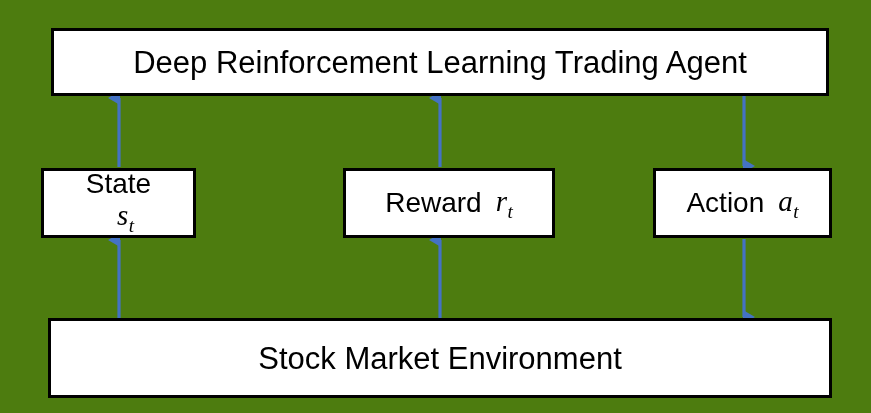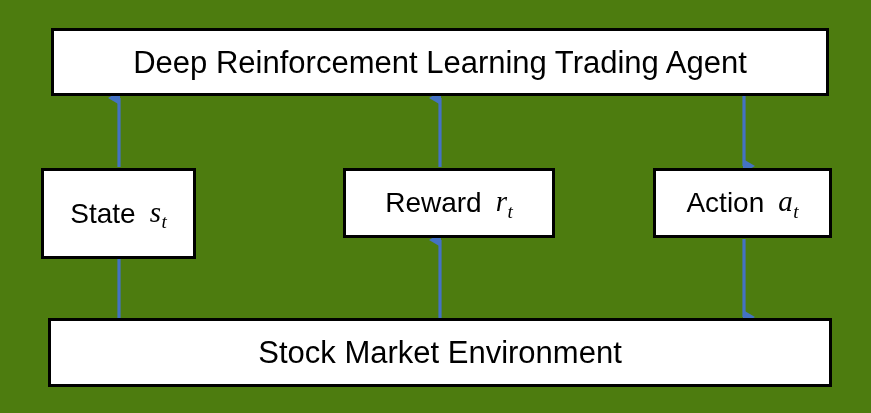--- a/index.html
+++ b/index.html
@@ -50,24 +50,24 @@
     text-align: right;
   }
   .mathvar .sub {
     font-size: 0.66em;
     vertical-align: -0.32em;
     font-style: italic;
     margin-left: 0.5px;
   }
 
   #node-agent       { left: 51px;  top: 28px;  width: 778px; height: 68px; }
-  #node-state       { left: 41px;  top: 168px; width: 155px; height: 91px; }
+  #node-state       { left: 41px;  top: 168px; width: 155px; height: 70px; flex-direction: column; }
   #node-reward      { left: 343px; top: 168px; width: 212px; height: 70px; }
   #node-action      { left: 653px; top: 168px; width: 179px; height: 70px; }
-  #node-environment { left: 48px;  top: 318px; width: 784px; height: 69px; }
+  #node-environment { left: 48px;  top: 318px; width: 784px; height: 80px; }
 
   
   #arrows {
     position: absolute;
     left: 0;
     top: 0;
     width: 871px;
     height: 413px;
     z-index: 1;
     pointer-events: none;

